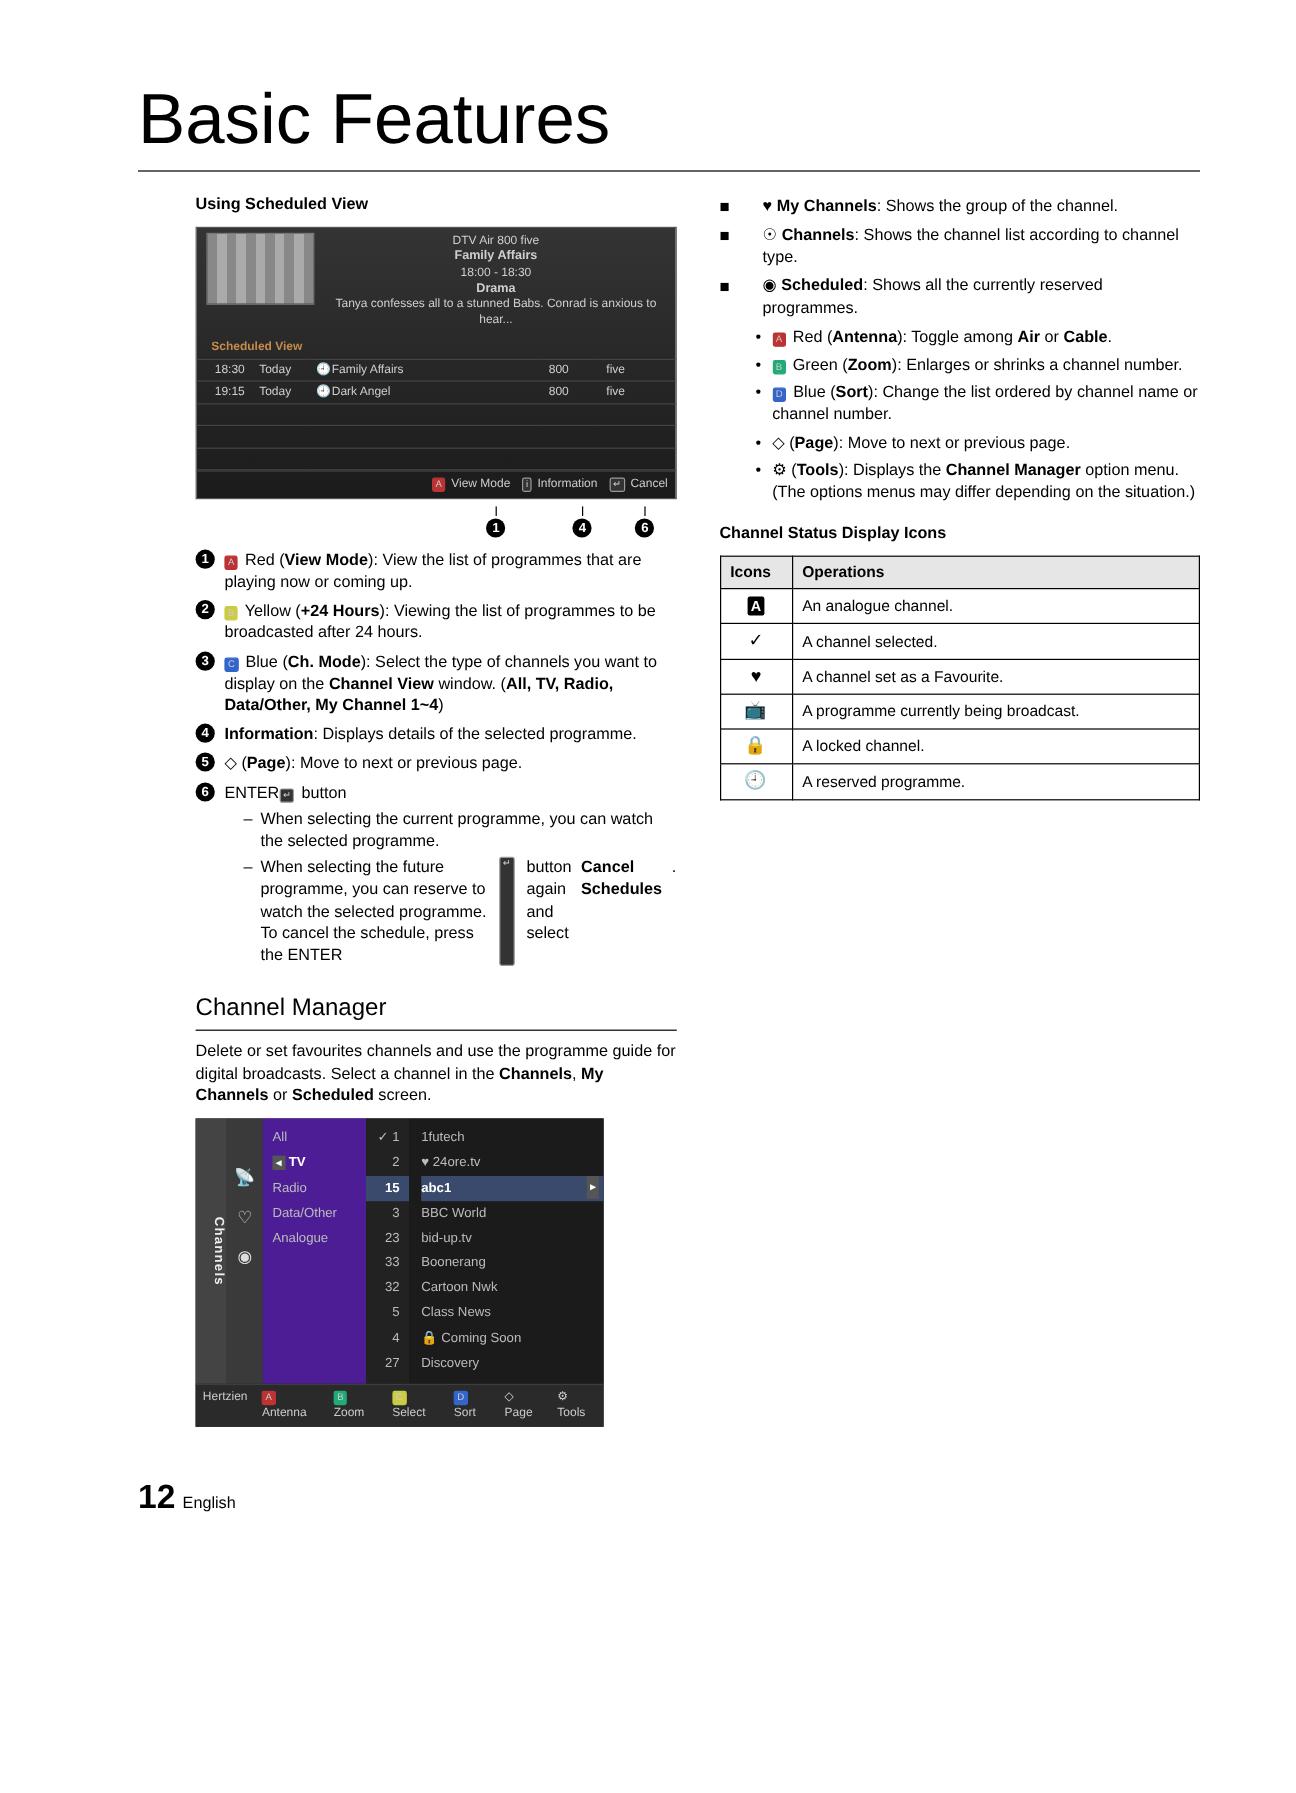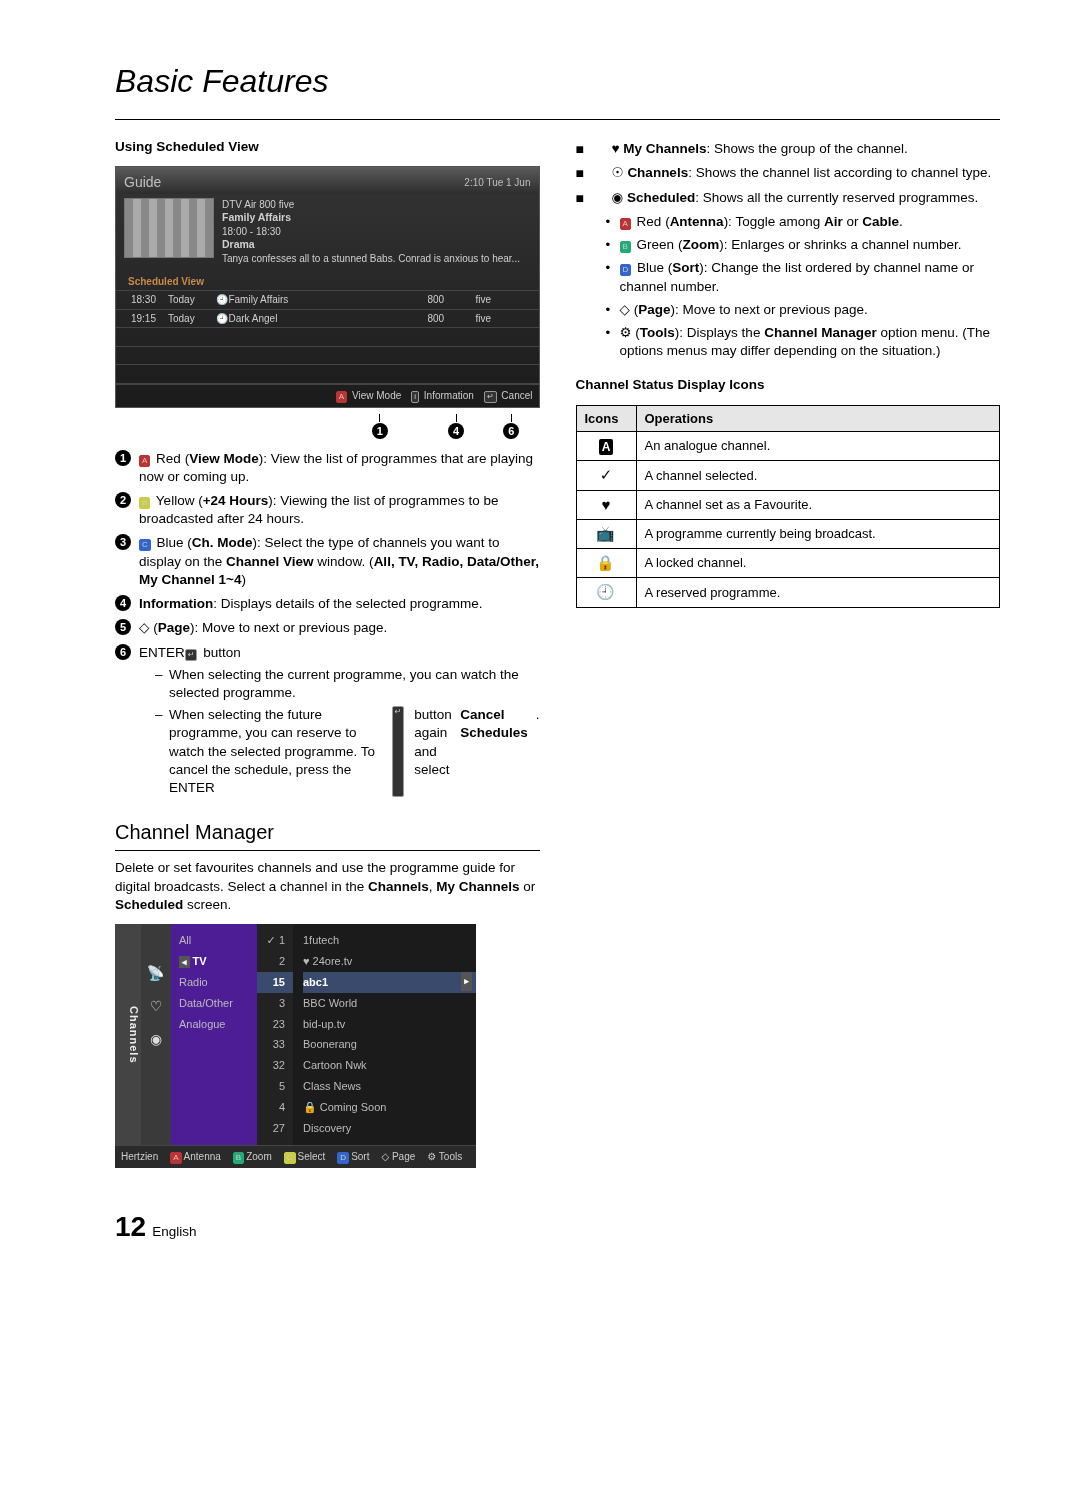--- a/index.html
+++ b/index.html
@@ -1,28 +1,28 @@
 <!DOCTYPE html>
 <html><head>
 <meta charset="utf-8">
 <style>
   * { box-sizing: border-box; margin: 0; padding: 0; }
   body { font-family: Arial, Helvetica, sans-serif; background: #fff; color: #000; width: 1080px; margin: 0 auto; font-size: 13.5px; line-height: 1.35; }
   .page { padding: 60px 80px 40px 115px; }
-  .title { font-family: "Arial Narrow", Arial, sans-serif; font-weight: 300; font-size: 32px; letter-spacing: 0px; margin-bottom: 16px; font-style: italic; }
+  .title { font-family: "Arial Narrow", Arial, sans-serif; font-weight: 300; font-size: 59px; letter-spacing: 0px; margin-bottom: 2px; }
   .rule { border: 0; border-top: 1px solid #000; margin-bottom: 14px; }
-  .columns { display: flex; gap: 36px; }
+  .columns { display: flex; gap: 36px; margin-left: 48px; }
   .col { flex: 1; min-width: 0; }
   .subhead { font-weight: bold; font-size: 13.5px; margin: 4px 0 10px; }
   .subtitle { font-family: Arial, sans-serif; font-weight: 400; font-size: 20px; margin: 18px 0 4px; }
   .subtitle-rule { border: 0; border-top: 1px solid #000; margin-bottom: 8px; }
   
   .guide { width: 100%; border: 1px solid #555; background: linear-gradient(#343434,#1b1b1b); color:#cfcfcf; font-size: 10.5px; margin-bottom: 6px; }
   .guide-head { display:flex; justify-content:space-between; padding:6px 8px 2px; background: linear-gradient(#5b5b5b,#2d2d2d); font-size:14px; color:#bfbfbf; }
-  .guide-body { display:flex; }
+  .guide-body { display:flex;text-align:center; }
   .thumb { width:90px; height:60px; background: repeating-linear-gradient(90deg,#888,#888 8px,#aaa 8px,#aaa 16px); margin:4px 8px 8px 8px; border:1px solid #777; }
   .meta { padding:4px 6px 8px 0; font-size:10px; line-height:1.3; }
   .meta .pname { font-weight:bold; font-size:10.5px; }
   .sv-label { color:#c68b4a; font-size:10px; padding:2px 8px 2px 12px; font-weight:bold; }
   .sv-table { width:100%; border-collapse:collapse; font-size:10px; }
   .sv-table td { padding:2px 6px; border-bottom:1px solid #444; }
   .sv-table tr:first-child td { border-top:1px solid #444; }
   .sv-table td.t1 { width:46px; text-align:right; }
   .sv-table td.t2 { width:48px; }
   .sv-table td.tch { width:48px; }
@@ -79,24 +79,20 @@
 <div class="page">
   <div class="title">Basic Features</div>
   <hr class="rule">
 
   <div class="columns">
 
     <div class="col">
       <div class="subhead">Using Scheduled View</div>
 
       <div class="guide">
-        <div class="guide-head">
-          <span>Guide</span>
-          <span style="font-size:10px;align-self:center">2:10 Tue 1 Jun</span>
-        </div>
         <div class="guide-body">
           <div>
             <div class="thumb"></div>
           </div>
           <div class="meta">
             <div>DTV Air 800 five</div>
             <div class="pname">Family Affairs</div>
             <div>18:00 - 18:30</div>
             <div class="pname">Drama</div>
             <div>Tanya confesses all to a stunned Babs. Conrad is anxious to hear...</div>

